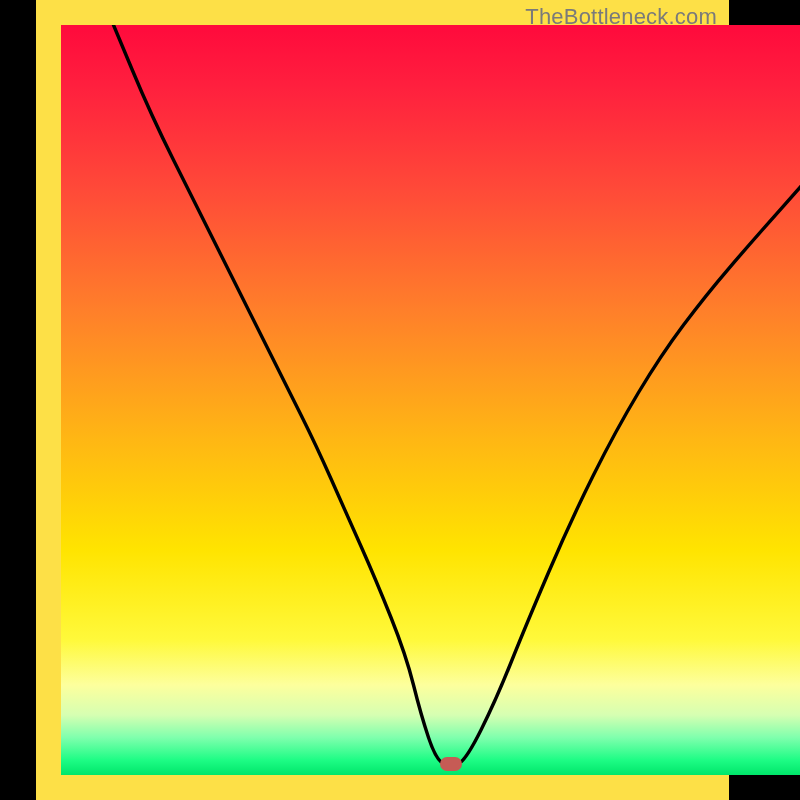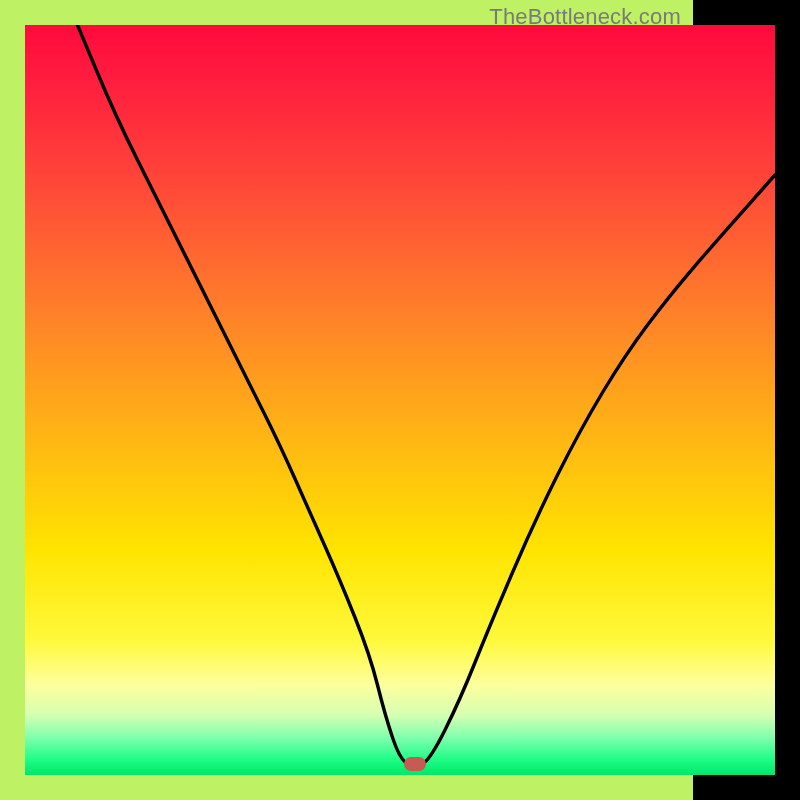--- a/index.html
+++ b/index.html
@@ -8,21 +8,22 @@
     width: 800px;
     height: 800px;
     background: #000;
     overflow: hidden;
     font-family: Arial, Helvetica, sans-serif;
   }
   .frame {
     position: relative;
     width: 693px;
     height: 800px;
-    background: #bef264;
+    background: #fde047;
+    margin-left: 36px;
   }
   .plot {
     position: absolute;
     left: 25px;
     top: 25px;
     width: 750px;
     height: 750px;
     
     background: linear-gradient(
       to bottom,

